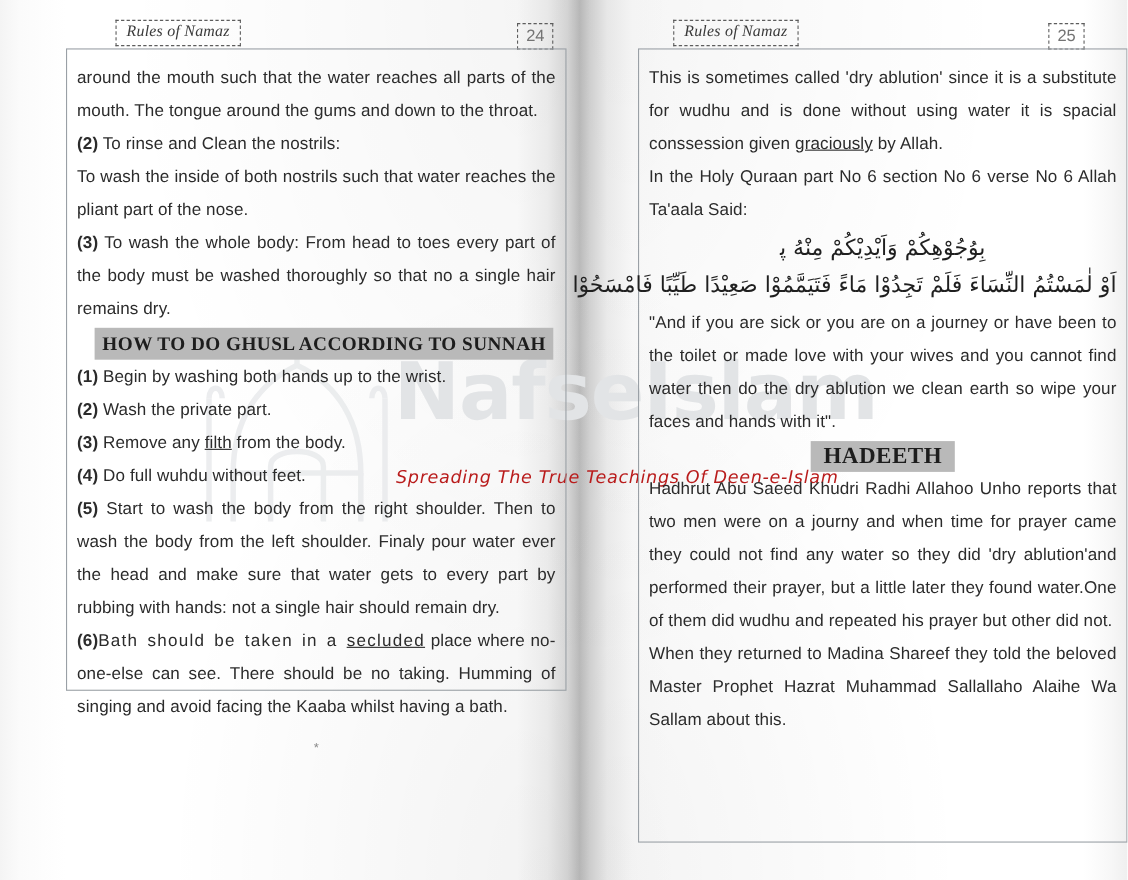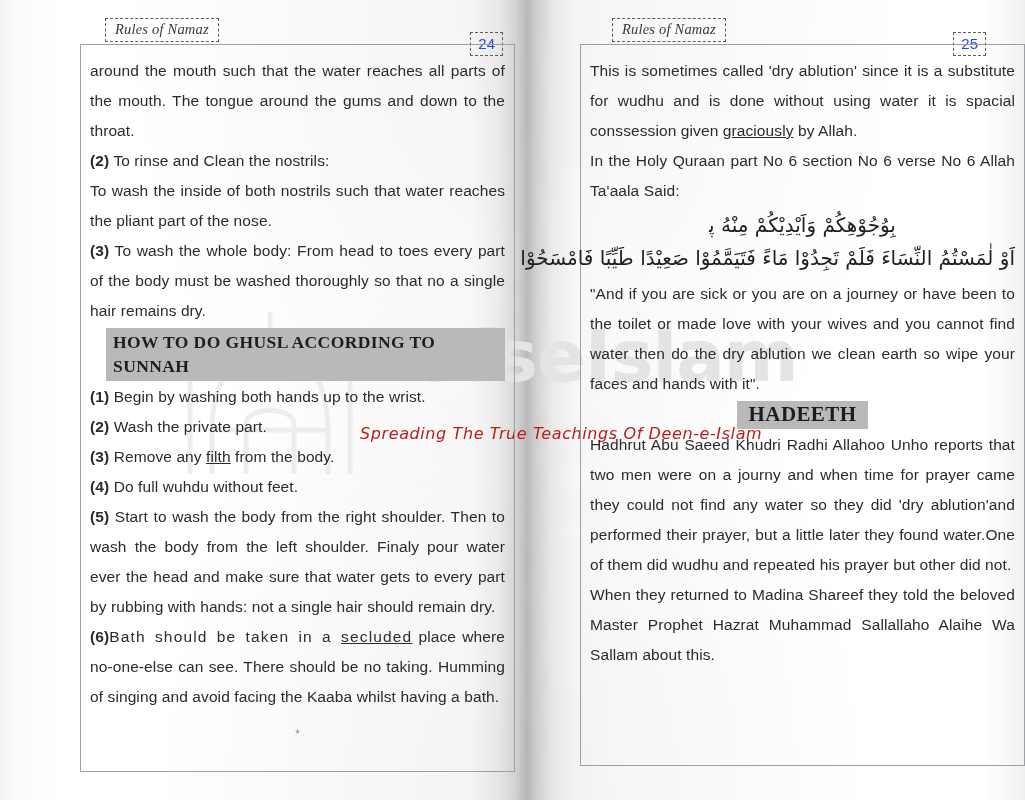--- a/index.html
+++ b/index.html
@@ -100,33 +100,33 @@
     text-align: right;
   }
   #page-left  .hdr-title { left: 45px;  top: 4px; }
   #page-right .hdr-title { left: 32px;  top: 4px; }
   .hdr-num {
     position: absolute;
     border: 1px dashed #5d5d5d;
     padding: 2px 7px 3px 7px;
     font-family: "Liberation Sans", sans-serif;
     font-size: 15px;
-    color: #1d4ed8;
-    top: 18px;
+    color: #737373;
+    top: 7px;
   }
   #page-left  .hdr-num { right: 12px; }
   #page-right .hdr-num { right: 39px; }
 
   .content-box {
     border: 1px solid #9aa0a6;
     background: rgba(255,255,255,0.0);
     padding: 11px 9px 10px 9px;
     position: relative;
   }
-  #page-left  .content-box { height: 728px; margin-left: 20px; }
+  #page-left  .content-box { height: 584px; }
   #page-right .content-box { height: 722px; }
 
   .para {
     font-size: 15.5px;
     line-height: 30px;
     color: #2b2b2b;
     text-align: justify;
     text-justify: inter-word;
     margin: 0;
     letter-spacing: 0.1px;

